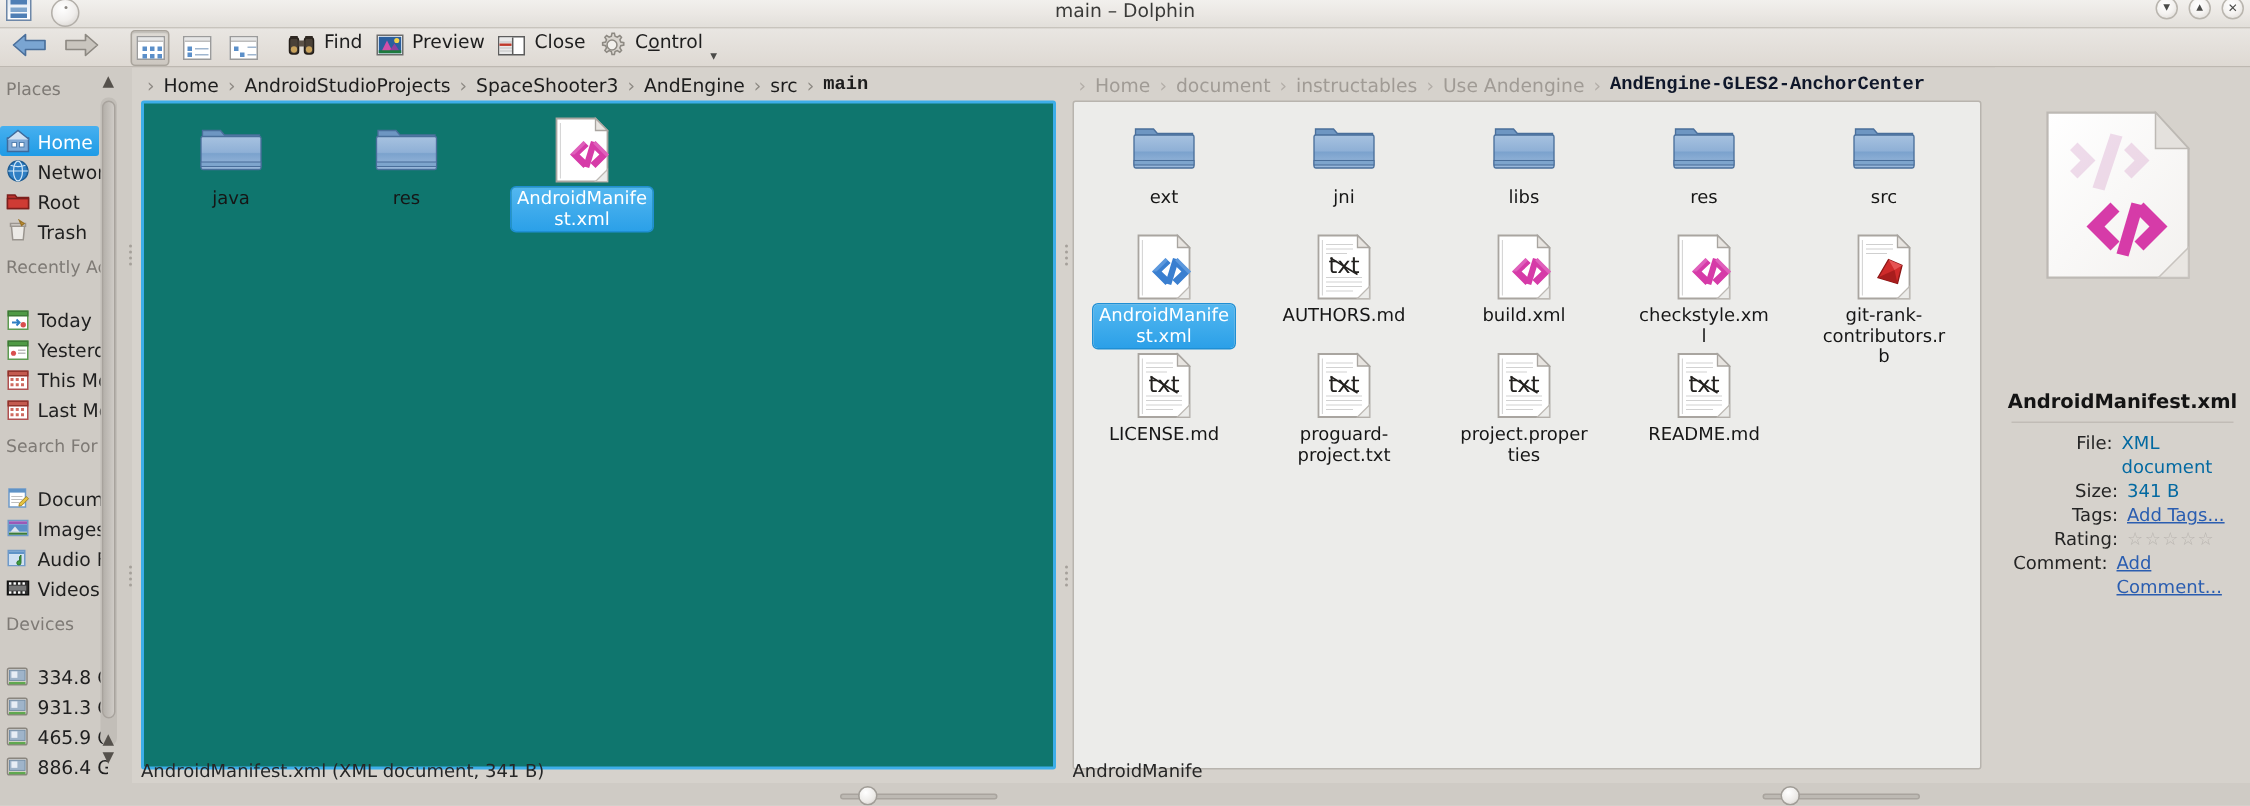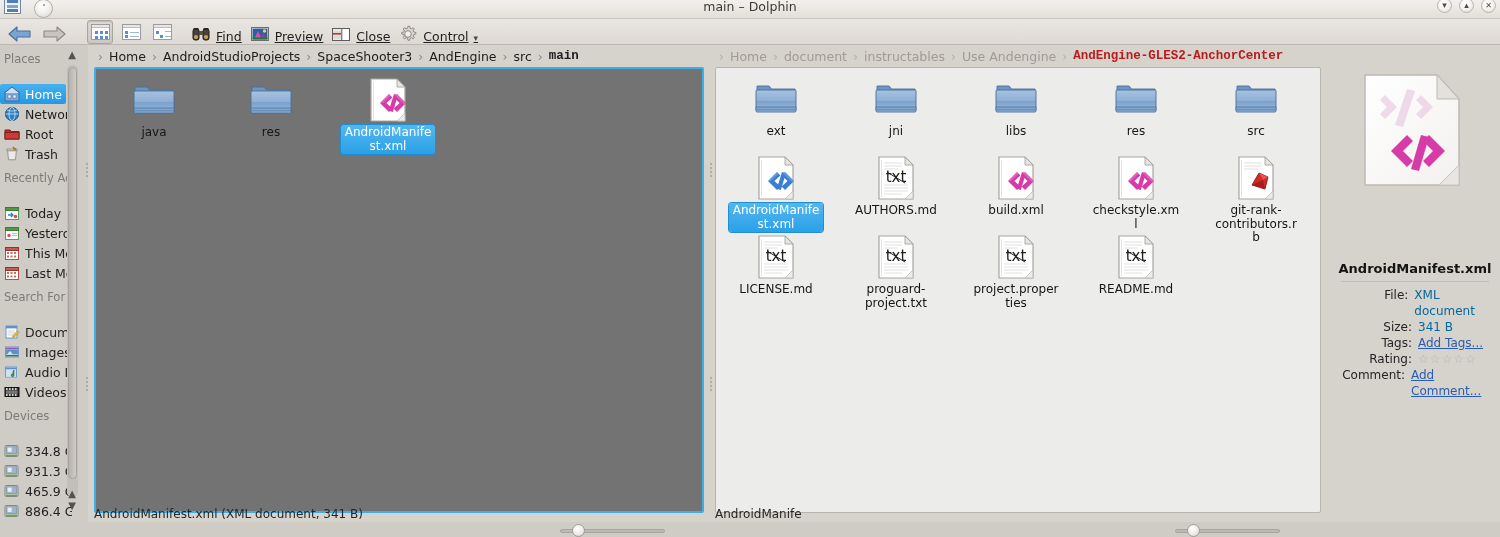--- a/index.html
+++ b/index.html
@@ -65,21 +65,21 @@
     transform: translateX(-50%);
   }
 
   
   .toolbar {
     position: absolute; left: 0; top: 19px; width: 1500px; height: 26px;
     background: linear-gradient(to bottom, #e9e6e2 0%, #ded9d3 100%);
     border-bottom: 1px solid #bdb8b1;
     display: flex; align-items: center; padding-left: 4px; gap: 2px;
   }
-  .tb-item { display: flex; align-items: flex-end; height: 24px; padding: 0 3px; cursor: default; text-decoration: underline; }
+  .tb-item { display: flex; align-items: flex-start; height: 24px; padding: 0 3px; cursor: default; }
   .tb-label { font-size: 12.5px; color: #1e1e1e; margin-left: 5px; white-space: nowrap; }
   .tb-sep { width: 9px; }
 
   
   .arrow { width: 26px; height: 20px; position: relative; }
   .arrow svg { display: block; }
 
   
   .viewbtns { display: flex; align-items: center; gap: 5px; margin-left: 4px; }
   .viewbtn {
@@ -146,27 +146,27 @@
   .pane { position: absolute; top: 0; }
   .crumbbar {
     position: absolute; left: 0; top: 0; height: 22px; display: flex; align-items: center;
     font-size: 12.5px; white-space: nowrap;
   }
   .crumb { padding: 0 2px; }
   .crumb.cur { font-weight: bold; font-family: Liberation Mono, monospace; }
   .sep { padding: 0 4px; color: #8e8a84; }
   .crumbbar.active .crumb { color: #1d1d1d; }
   .crumbbar.inactive .crumb { color: #a09b95; }
-  .crumbbar.inactive .crumb.cur { color: #b91c1c; }
+  .crumbbar.inactive .crumb.cur { color: #0f172a; }
   .crumbbar.inactive .sep { color: #b3aea8; }
 
   .view {
     position: absolute; left: 0; top: 22px; overflow: hidden;
   }
-  .view.active { background: #737373; border: 2px solid #3daee9; border-radius: 2px; }
+  .view.active { background: #0f766e; border: 2px solid #3daee9; border-radius: 2px; }
   .view.inactive { background: #ececea; border: 1px solid #b8b4ae; border-radius: 2px; }
 
   .items { position: relative; width: 100%; height: 100%; }
   .fitem {
     position: absolute; width: 96px; text-align: center;
   }
   .fico { width: 48px; height: 46px; margin: 0 auto 2px; position: relative; }
   .flabel {
     font-size: 12px; line-height: 13.5px; color: #161616;
     display: inline-block; padding: 1px 3px; border-radius: 3px;

